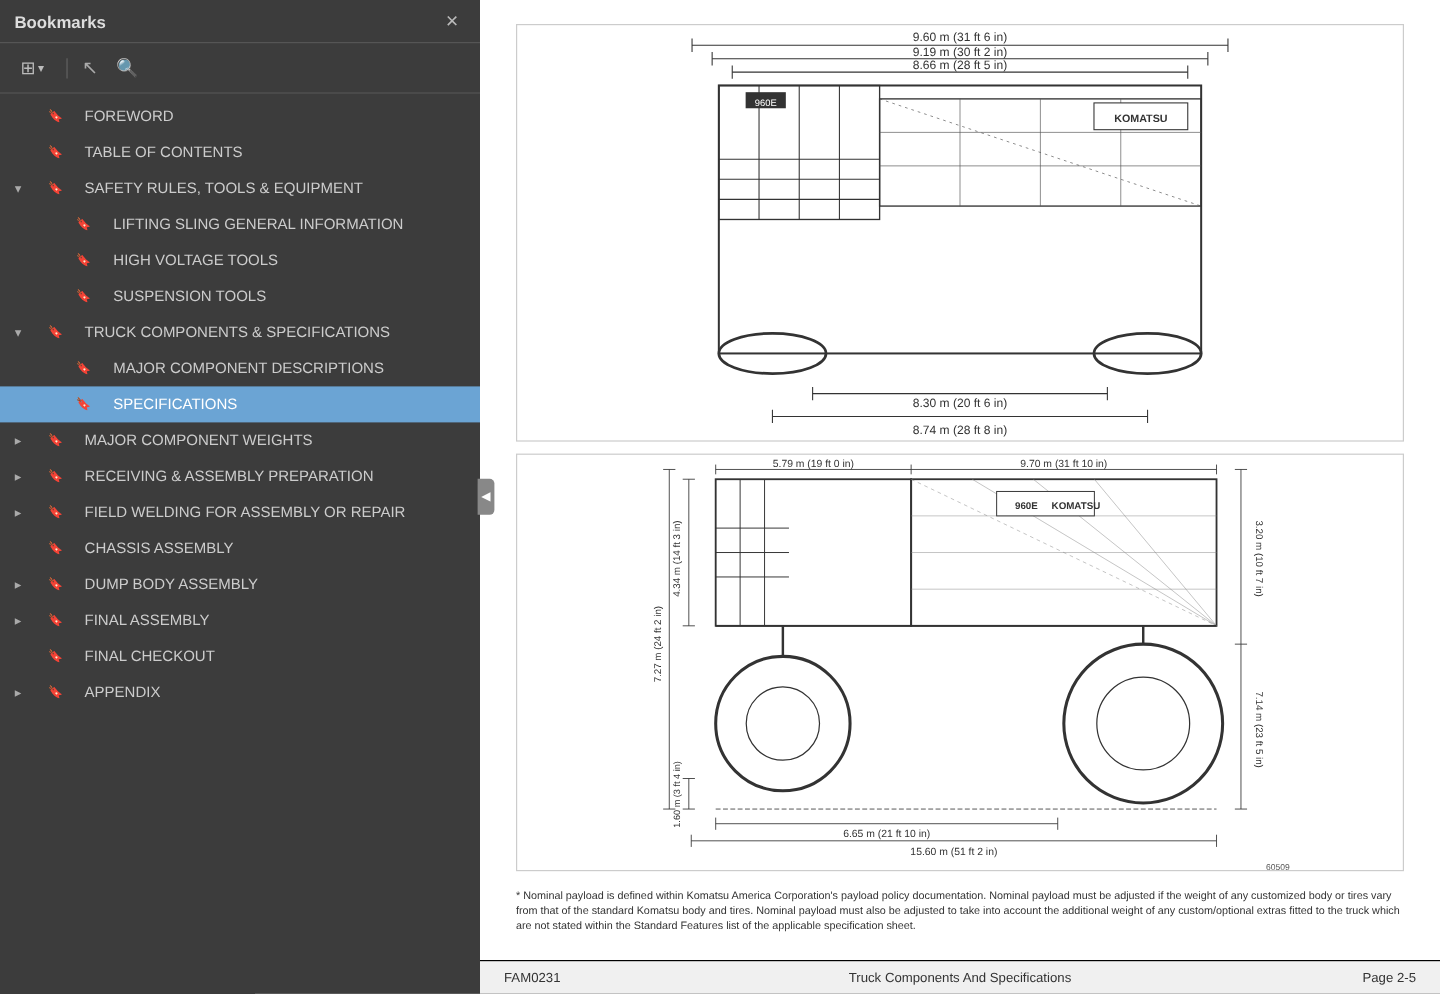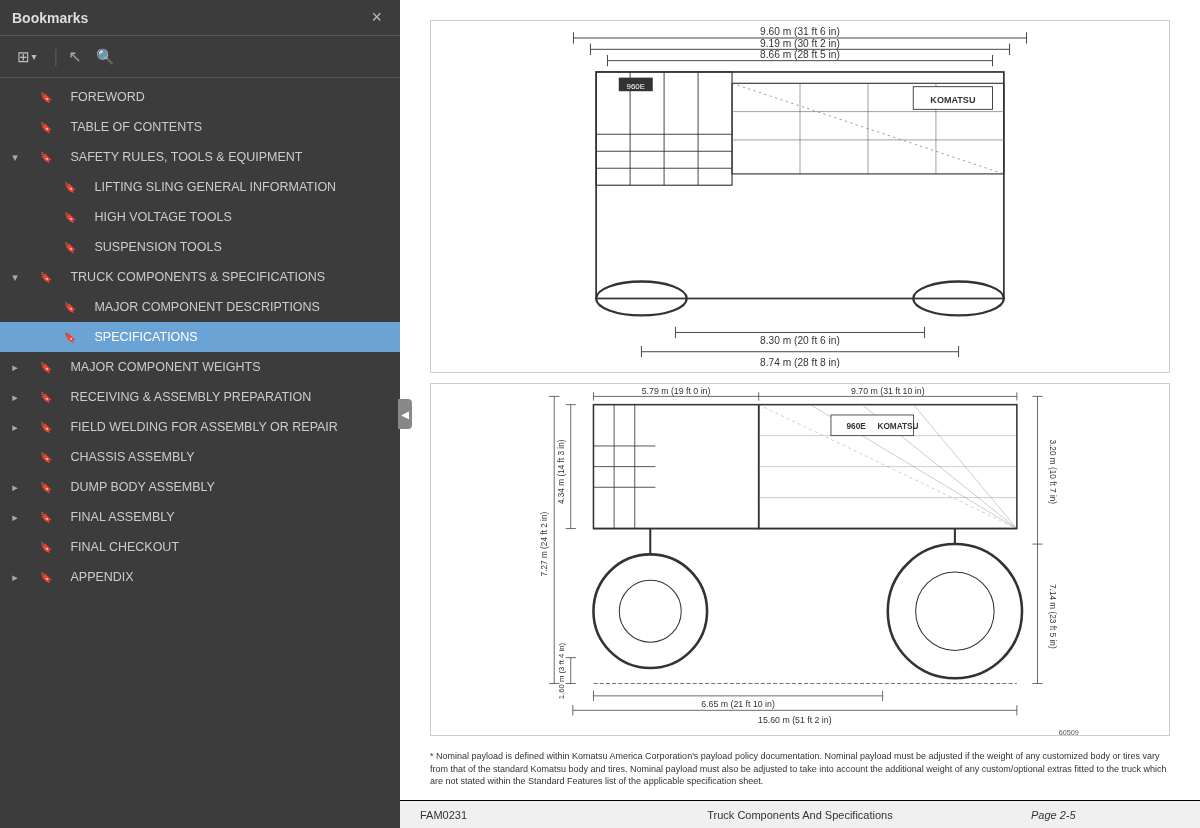--- a/index.html
+++ b/index.html
@@ -144,21 +144,21 @@
       flex: 1;
       overflow: hidden;
       display: flex;
       align-items: stretch;
     }
 
     #page-paper {
       background: #ffffff;
       flex: 1;
       margin: 0;
-      padding: 20px 30px 10px 30px;
+      padding: 20px 30px 20px 30px;
       display: flex;
       flex-direction: column;
       overflow: hidden;
       position: relative;
     }
 
     
     #collapse-handle {
       position: absolute;
       right: -12px;
@@ -187,21 +187,21 @@
       justify-content: space-between;
       padding: 0 20px;
       font-size: 11px;
       color: #333;
     }
 
     .footer-left, .footer-center, .footer-right {
       flex: 1;
     }
     .footer-center { text-align: center; }
-    .footer-right { text-align: center; font-style: italic; }
+    .footer-right { text-align: right; }
 
     
     #diagrams-container {
       flex: 1;
       display: flex;
       flex-direction: column;
       gap: 10px;
       overflow: hidden;
     }
 

